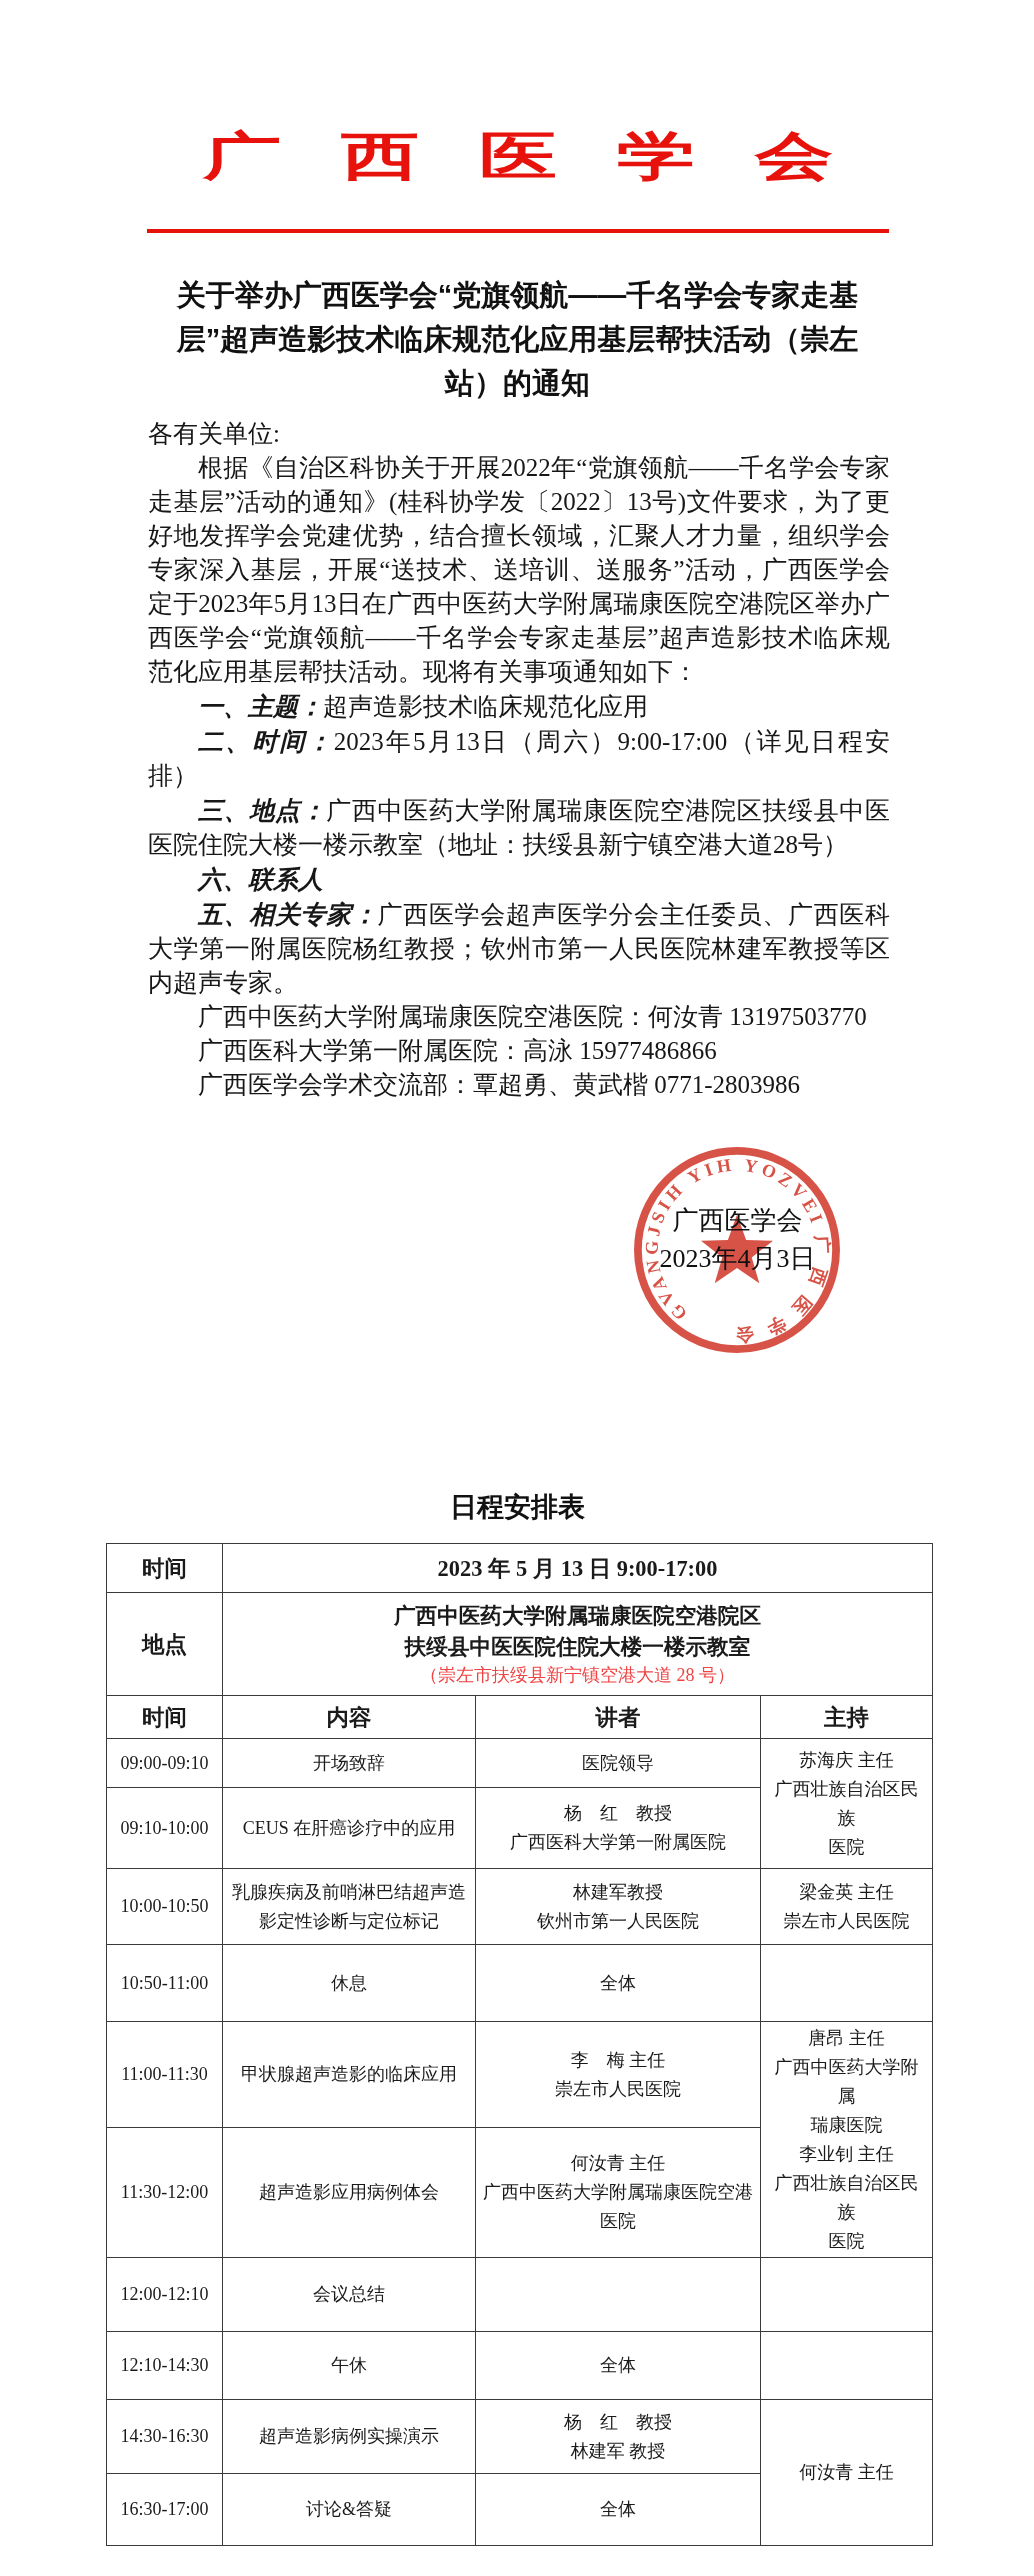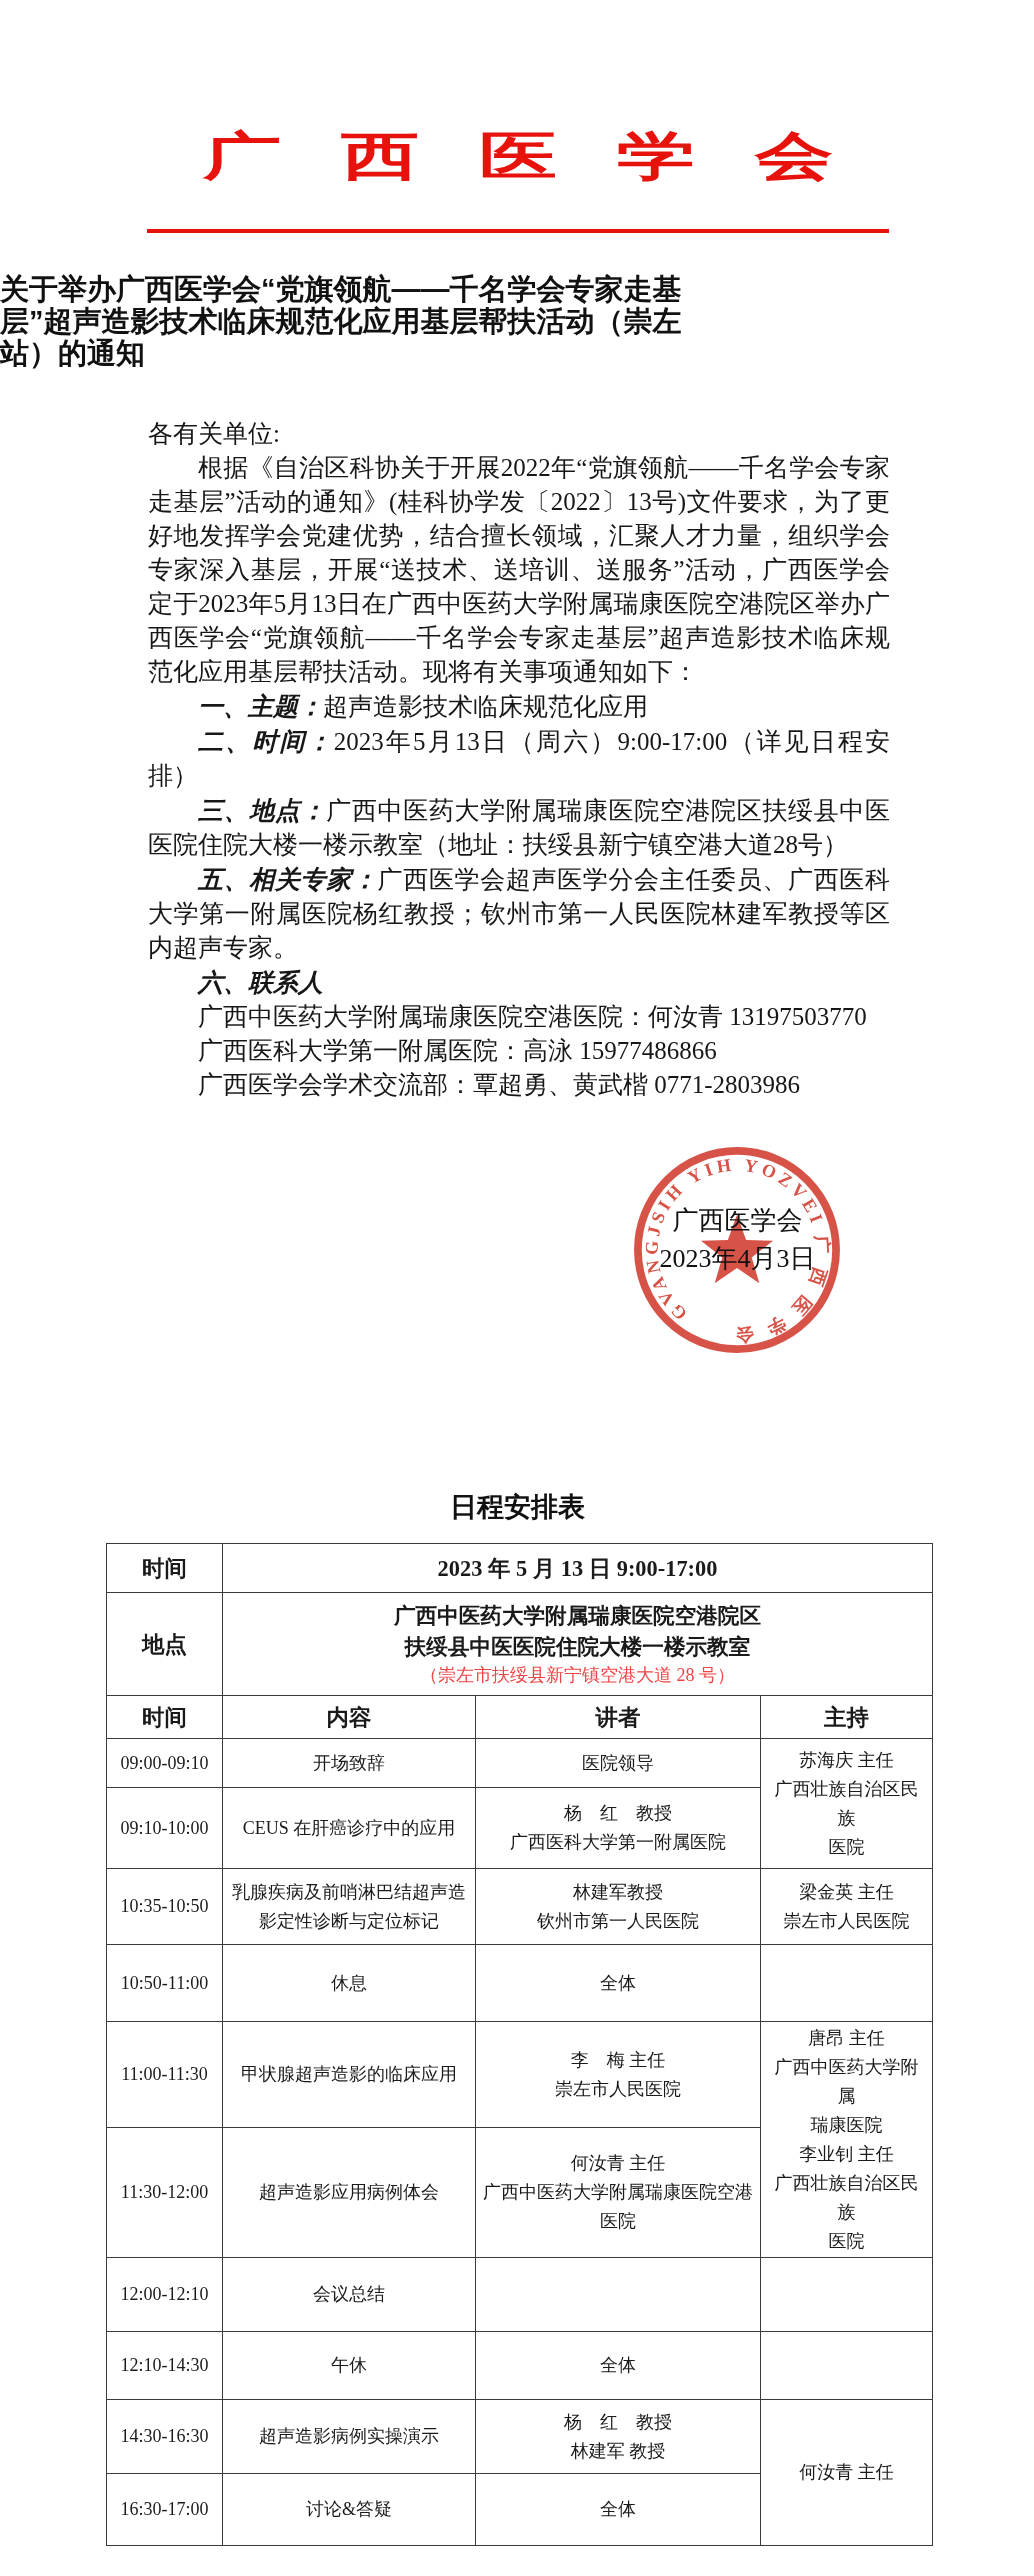--- a/index.html
+++ b/index.html
@@ -7,23 +7,23 @@
         font-family:"Liberation Serif","DejaVu Serif",serif;color:#171717;border-radius:30px;}
 
   
   .masthead{position:absolute;top:122px;left:0;width:100%;text-align:center;}
   .masthead-text{display:inline-block;font-size:52px;font-weight:bold;color:#e8120c;
                  letter-spacing:40px;padding-left:40px;white-space:nowrap;
                  transform:scaleX(1.5);transform-origin:center;}
   .red-rule{position:absolute;top:229px;left:147px;width:742px;height:4.3px;background:#e8120c;}
 
   
-  .notice-title{position:absolute;top:273px;left:0;width:100%;text-align:left;
+  .notice-title{position:absolute;top:273px;left:0;width:100%;text-align:center;
                 font-family:"Liberation Sans","DejaVu Sans",sans-serif;
-                font-weight:bold;font-size:29px;line-height:32px;color:#111;}
+                font-weight:bold;font-size:29px;line-height:44px;color:#111;}
 
   
   .doc-body{position:absolute;top:417px;left:148px;width:742px;
             font-size:25px;line-height:34px;text-align:justify;}
   .doc-body p{margin:0;}
   .indent{text-indent:2em;}
   .item-label{font-family:"Liberation Sans","DejaVu Sans",sans-serif;font-weight:bold;font-style:italic;}
 
   
   .sign-block{position:absolute;top:1202px;left:608px;width:259px;text-align:center;
@@ -69,23 +69,23 @@
     <p>各有关单位:</p>
     <p class="indent">根据《自治区科协关于开展2022年“党旗领航——千名学会专家走基层”活动的通知》(桂科协学发〔2022〕13号)文件要求，为了更好地发挥学会党建优势，结合擅长领域，汇聚人才力量，组织学会专家深入基层，开展“送技术、送培训、送服务”活动，广西医学会定于2023年5月13日在广西中医药大学附属瑞康医院空港院区举办广西医学会“党旗领航——千名学会专家走基层”超声造影技术临床规范化应用基层帮扶活动。现将有关事项通知如下：</p>
 
     <p class="indent"><span class="item-label">一、主题：</span><span>超声造影技术临床规范化应用</span></p>
 
     <p class="indent"><span class="item-label">二、时间：</span><span>2023年5月13日（周六）9:00-17:00（详见日程安排）</span></p>
 
     <p class="indent"><span class="item-label">三、地点：</span><span>广西中医药大学附属瑞康医院空港院区扶绥县中医医院住院大楼一楼示教室（地址：扶绥县新宁镇空港大道28号）</span></p>
 
 
+    <p class="indent"><span class="item-label">六、联系人</span></p>
+
     <p class="indent"><span class="item-label">五、相关专家：</span><span>广西医学会超声医学分会主任委员、广西医科大学第一附属医院杨红教授；钦州市第一人民医院林建军教授等区内超声专家。</span></p>
-
-    <p class="indent"><span class="item-label">六、联系人</span></p>
 
     <p class="indent">广西中医药大学附属瑞康医院空港医院：何汝青 13197503770</p>
     <p class="indent">广西医科大学第一附属医院：高泳 15977486866</p>
     <p class="indent">广西医学会学术交流部：覃超勇、黄武楷 0771-2803986</p>
   </div>
 
   <div class="sign-block">
     <div>广西医学会</div>
     <div>2023年4月3日</div>
   </div>
@@ -137,21 +137,21 @@
       <td class="host-cell" rowspan="2">苏海庆 主任<br>广西壮族自治区民族<br>医院</td>
     </tr>
 
     <tr style="height:81px">
       <td class="time-cell">09:10-10:00</td>
       <td>CEUS 在肝癌诊疗中的应用</td>
       <td class="speaker-cell">杨　红　教授<br>广西医科大学第一附属医院</td>
     </tr>
 
     <tr style="height:76px">
-      <td class="time-cell">10:35-10:50</td>
+      <td class="time-cell">10:00-10:50</td>
       <td>乳腺疾病及前哨淋巴结超声造<br>影定性诊断与定位标记</td>
       <td class="speaker-cell">林建军教授<br>钦州市第一人民医院</td>
       <td class="host-cell">梁金英 主任<br>崇左市人民医院</td>
     </tr>
 
     <tr style="height:77px">
       <td class="time-cell">10:50-11:00</td>
       <td>休息</td>
       <td class="speaker-cell">全体</td>
       <td class="host-cell"></td>

